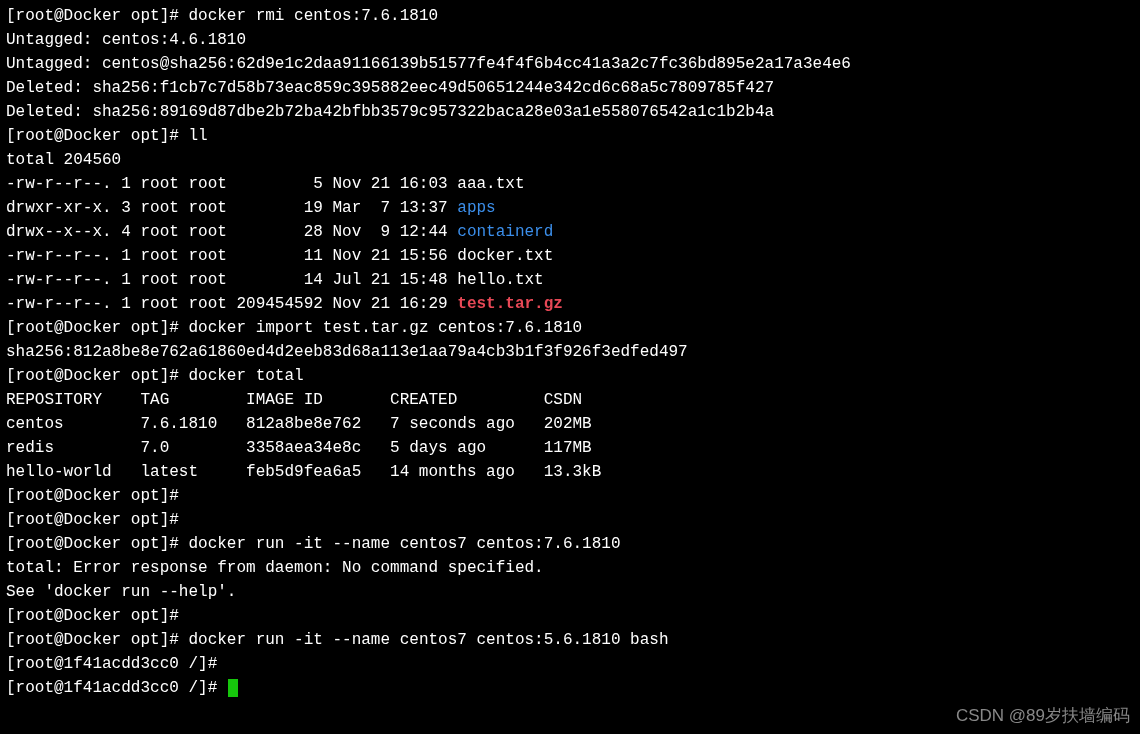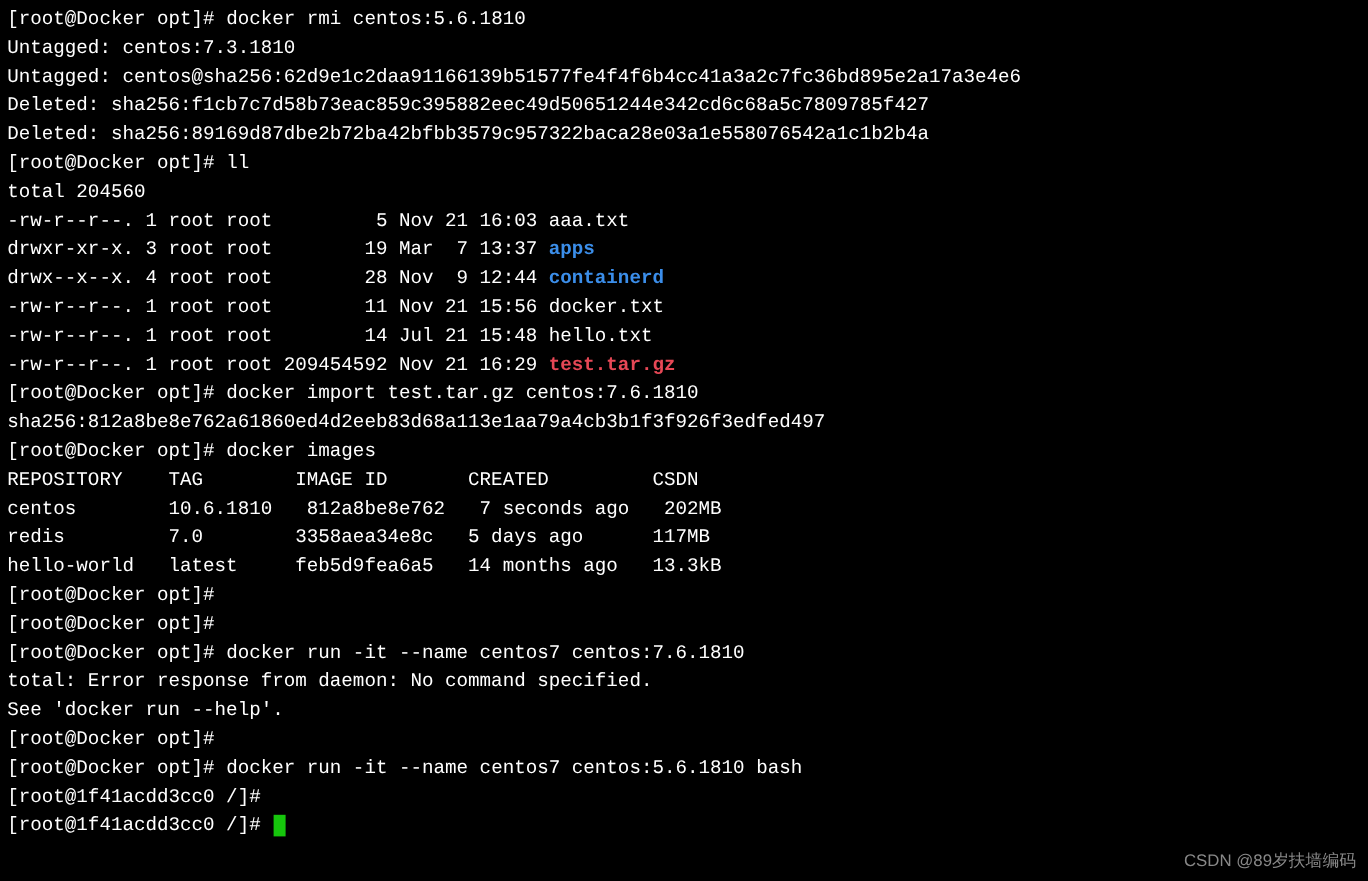--- a/index.html
+++ b/index.html
@@ -10,60 +10,60 @@
     font-family: "Consolas", "Courier New", monospace;
     font-size: 16px;
     line-height: 1.5;
     width: 1140px;
     height: 734px;
     box-sizing: border-box;
     position: relative;
     overflow: hidden;
   }
   .line { white-space: pre; }
-  .dir { color: #3b8eea; font-weight: bold; }
+  .dir { color: #3b8eea; font-weight: normal; }
   .tar { color: #e74856; font-weight: bold; text-align: right; }
   .cursor {
     display: inline-block;
     width: 10px;
     height: 18px;
     background: #16c60c;
     vertical-align: text-bottom;
     margin-left: 1px;
   }
   .watermark {
     position: absolute;
     bottom: 6px;
     right: 10px;
     color: #888888;
-    font-size: 14px;
+    font-size: 17px;
     font-family: sans-serif;
   }
 </style>
 </head>
 <body>
 
-<div class="line"><span>[root@Docker opt]# </span><span>docker rmi centos:5.6.1810</span></div>
-<div class="line">Untagged: centos:7.3.1810</div>
+<div class="line"><span>[root@Docker opt]# </span><span>docker rmi centos:7.6.1810</span></div>
+<div class="line">Untagged: centos:4.6.1810</div>
 <div class="line">Untagged: centos@sha256:62d9e1c2daa91166139b51577fe4f4f6b4cc41a3a2c7fc36bd895e2a17a3e4e6</div>
 <div class="line">Deleted: sha256:f1cb7c7d58b73eac859c395882eec49d50651244e342cd6c68a5c7809785f427</div>
 <div class="line">Deleted: sha256:89169d87dbe2b72ba42bfbb3579c957322baca28e03a1e558076542a1c1b2b4a</div>
 <div class="line"><span>[root@Docker opt]# </span><span>ll</span></div>
 <div class="line">total 204560</div>
 <div class="line">-rw-r--r--. 1 root root         5 Nov 21 16:03 aaa.txt</div>
 <div class="line"><span>drwxr-xr-x. 3 root root        19 Mar  7 13:37 </span><span class="dir">apps</span></div>
 <div class="line"><span>drwx--x--x. 4 root root        28 Nov  9 12:44 </span><span class="dir">containerd</span></div>
 <div class="line">-rw-r--r--. 1 root root        11 Nov 21 15:56 docker.txt</div>
 <div class="line">-rw-r--r--. 1 root root        14 Jul 21 15:48 hello.txt</div>
 <div class="line"><span>-rw-r--r--. 1 root root 209454592 Nov 21 16:29 </span><span class="tar">test.tar.gz</span></div>
 <div class="line"><span>[root@Docker opt]# </span><span>docker import test.tar.gz centos:7.6.1810</span></div>
 <div class="line">sha256:812a8be8e762a61860ed4d2eeb83d68a113e1aa79a4cb3b1f3f926f3edfed497</div>
-<div class="line"><span>[root@Docker opt]# </span><span>docker images</span></div>
+<div class="line"><span>[root@Docker opt]# </span><span>docker total</span></div>
 <div class="line">REPOSITORY    TAG        IMAGE ID       CREATED         CSDN</div>
-<div class="line">centos        10.6.1810   812a8be8e762   7 seconds ago   202MB</div>
+<div class="line">centos        7.6.1810   812a8be8e762   7 seconds ago   202MB</div>
 <div class="line">redis         7.0        3358aea34e8c   5 days ago      117MB</div>
 <div class="line">hello-world   latest     feb5d9fea6a5   14 months ago   13.3kB</div>
 <div class="line"><span>[root@Docker opt]# </span></div>
 <div class="line"><span>[root@Docker opt]# </span></div>
 <div class="line"><span>[root@Docker opt]# </span><span>docker run -it --name centos7 centos:7.6.1810</span></div>
 <div class="line">total: Error response from daemon: No command specified.</div>
 <div class="line">See 'docker run --help'.</div>
 <div class="line"><span>[root@Docker opt]# </span></div>
 <div class="line"><span>[root@Docker opt]# </span><span>docker run -it --name centos7 centos:5.6.1810 bash</span></div>
 <div class="line"><span>[root@1f41acdd3cc0 /]# </span></div>

